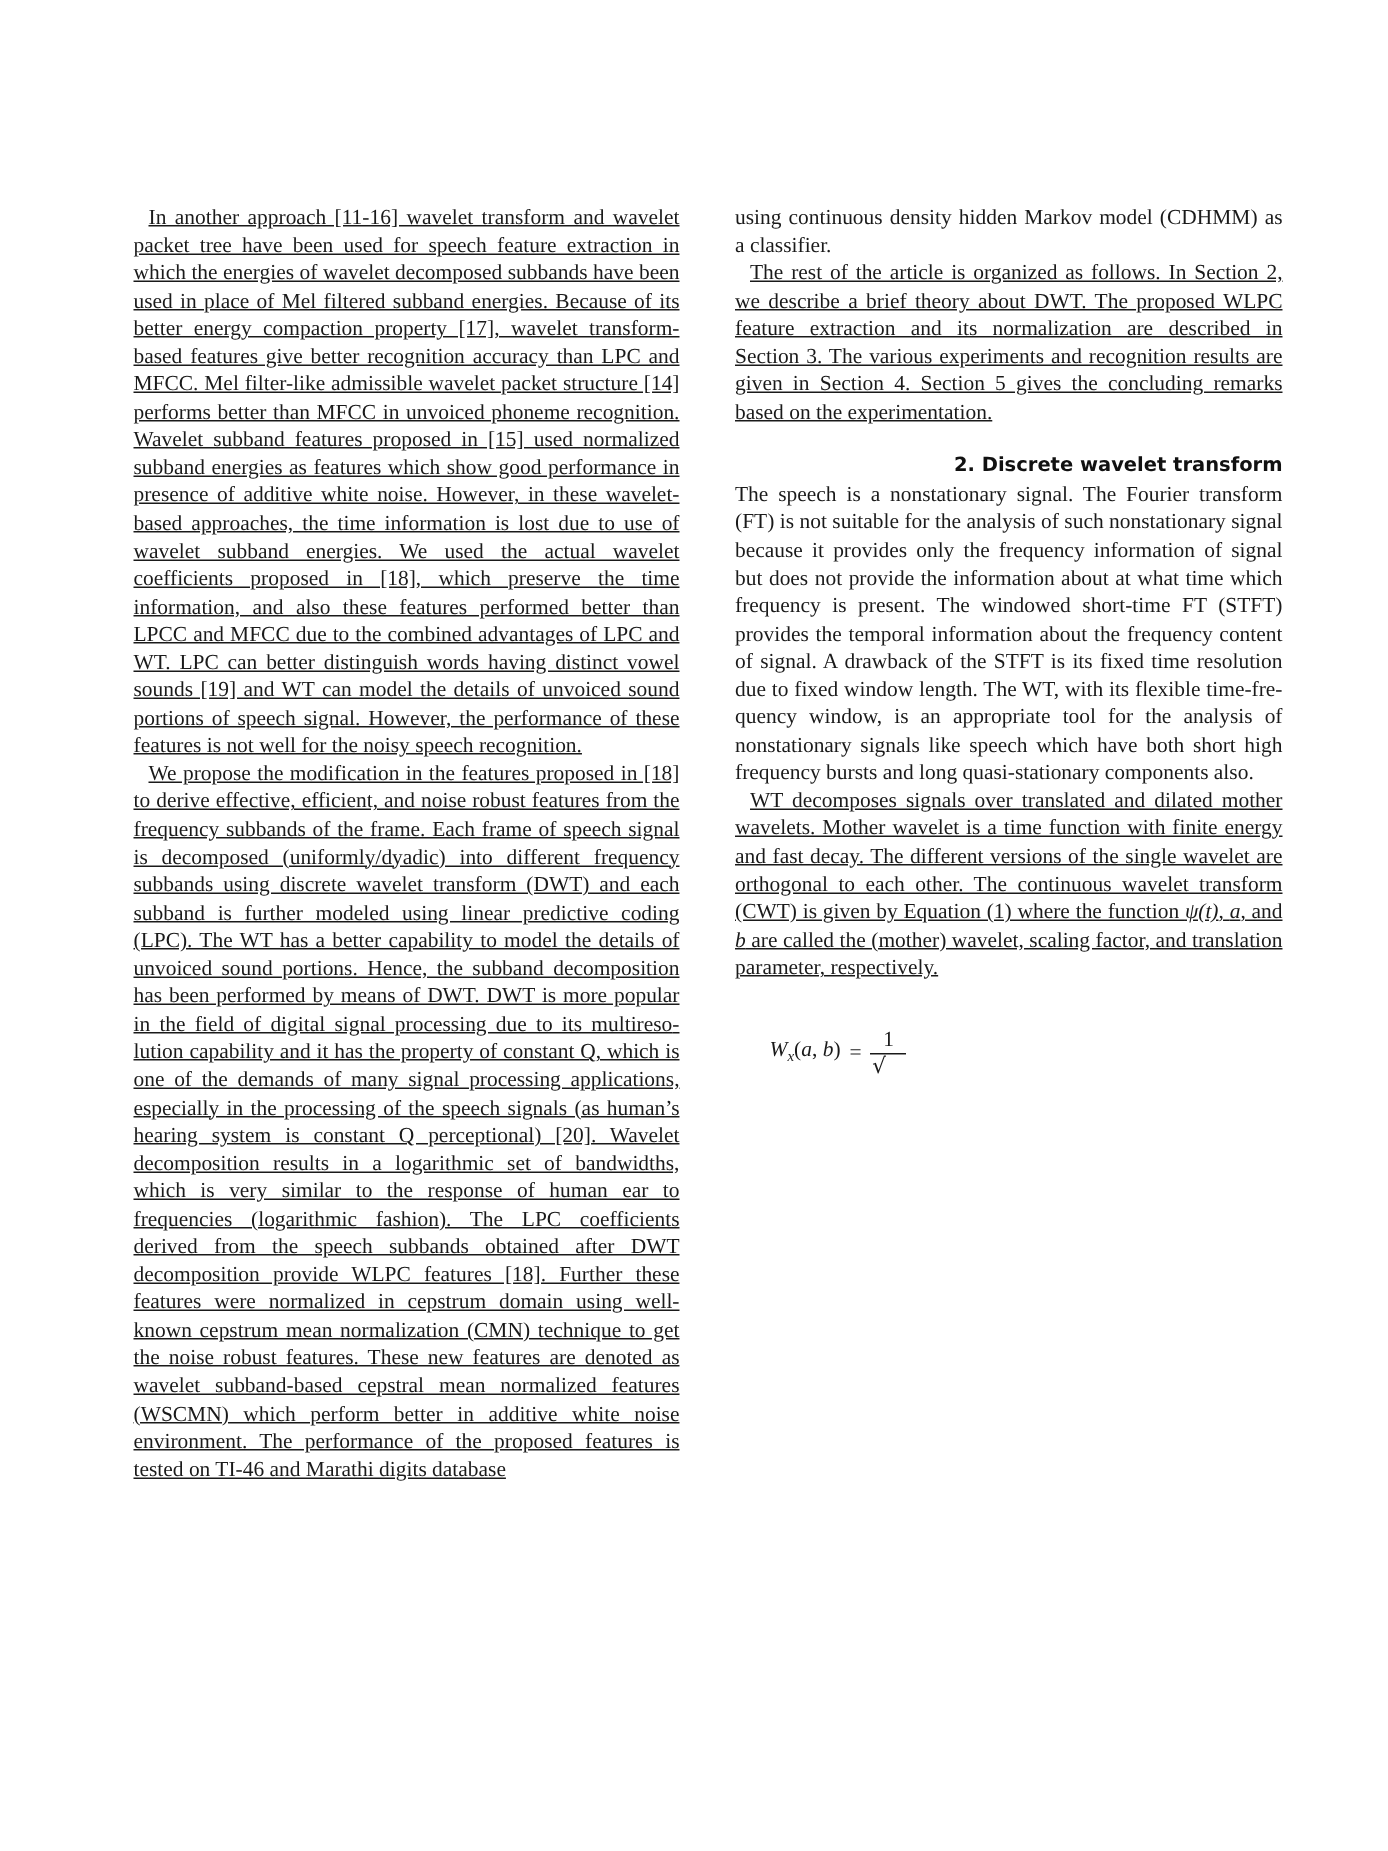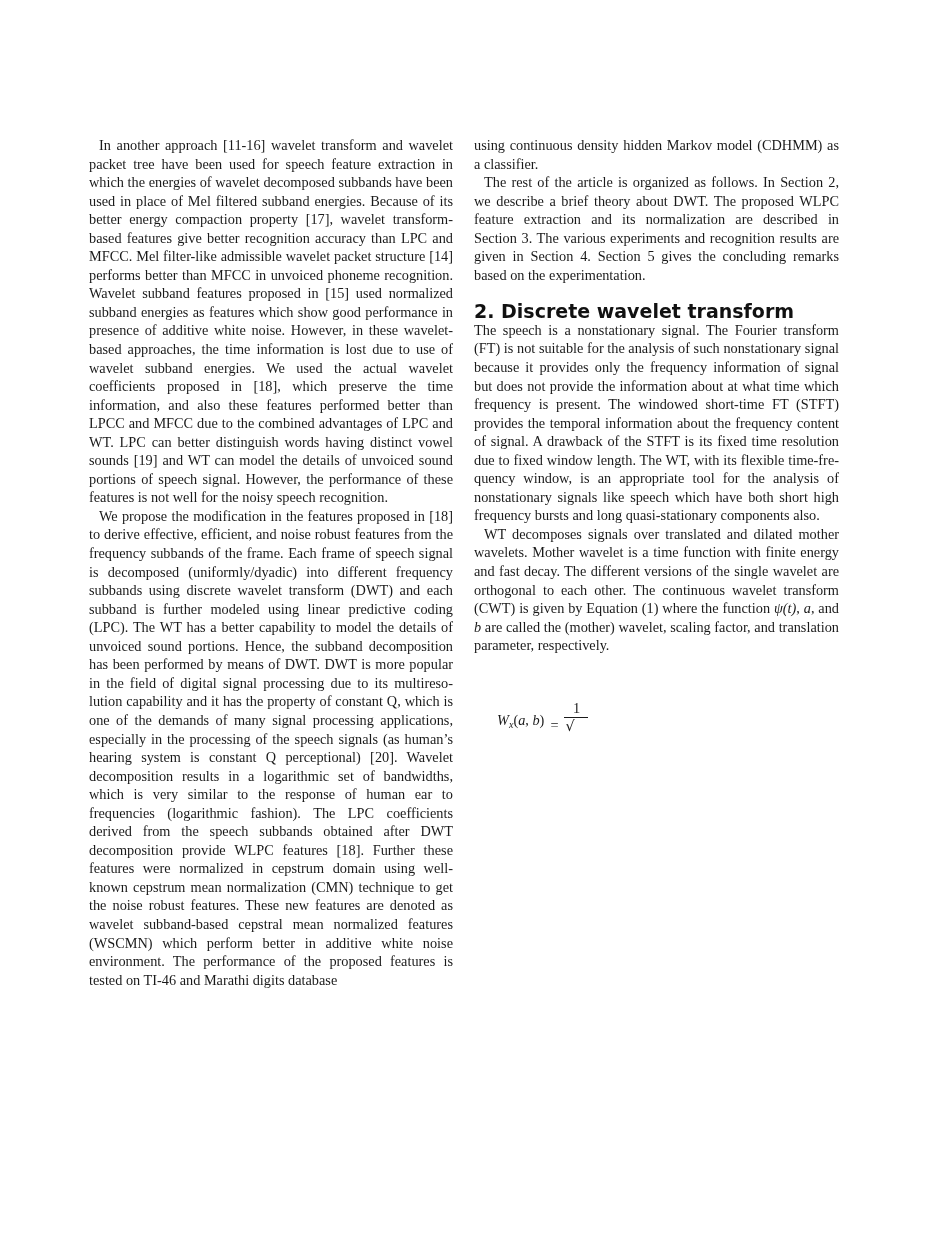--- a/index.html
+++ b/index.html
@@ -18,40 +18,40 @@
     .column {
       position: absolute;
       top: 136px;
       width: 364px;
       font-size: 14.3px;
       line-height: 18.55px;
       text-align: justify;
       hyphens: manual;
     }
     .col-left { left: 89px; }
-    .col-right { left: 474px; width: 365px; }
+    .col-right { left: 490px; width: 365px; }
     p {
       margin: 0;
       text-indent: 0;
     }
-    p.indent { text-indent: 10px; }
+    p.indent { text-indent: 10px; text-decoration: underline; }
     .section-heading {
       font-family: "DejaVu Sans", "Liberation Sans", sans-serif;
       font-weight: bold;
-      font-size: 19px;
+      font-size: 13px;
       line-height: 18.55px;
       margin: 18px 0 0 0;
       color: #111111;
-      text-align: left;
+      text-align: right;
     }
     .equation {
-      margin-top: 36px;
+      margin-top: 26px;
       margin-left: 23px;
       display: flex;
-      align-items: flex-end;
+      align-items: center;
       font-size: 14.3px;
       height: 44px;
     }
     .eq-lhs {
       font-style: italic;
     }
     .eq-lhs .sub {
       font-size: 10px;
       vertical-align: -3px;
       font-style: italic;

